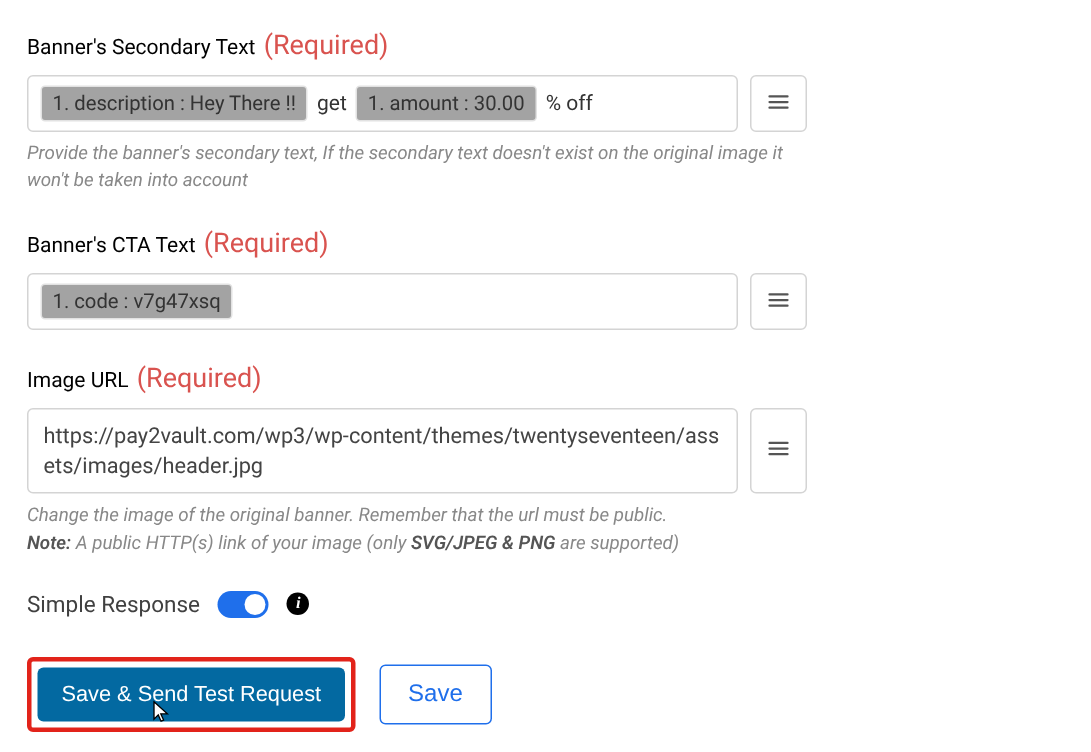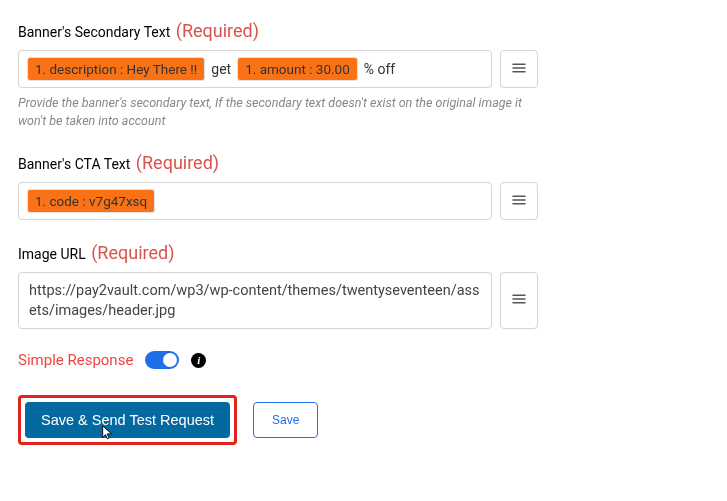--- a/index.html
+++ b/index.html
@@ -42,21 +42,21 @@
     color: #444;
   }
   .input-box.textarea {
     align-items: flex-start;
     font-size: 14.5px;
     line-height: 1.35;
     padding: 8px 10px;
     word-break: break-all;
   }
   .token {
-    background: #f97316;
+    background: #a3a3a3;
     border: 1px solid #e2e2e2;
     border-radius: 3px;
     padding: 3px 7px;
     font-size: 13.5px;
     color: #333;
     white-space: nowrap;
   }
   .plain-txt { padding: 0 2px; color: #333; }
   .menu-btn {
     width: 38px;
@@ -79,21 +79,21 @@
   }
   .help-text .note-strong { color: #555; font-weight: 600; }
   .help-text .fmt-strong { color: #555; font-weight: 600; }
   .simple-row {
     display: flex;
     align-items: center;
     gap: 12px;
     margin-top: 16px;
     margin-bottom: 26px;
   }
-  .simple-label { font-size: 15px; color: #ef4444; }
+  .simple-label { font-size: 15px; color: #404040; }
   .toggle {
     position: relative;
     width: 34px;
     height: 18px;
     background: #1f6feb;
     border-radius: 10px;
     cursor: pointer;
   }
   .toggle .knob {
     position: absolute;
@@ -135,21 +135,21 @@
     border-radius: 4px;
     padding: 4px;
     display: inline-flex;
   }
   .btn-secondary {
     background: #fff;
     color: #1f6feb;
     border: 1px solid #1f6feb;
     border-radius: 4px;
     padding: 10px 18px;
-    font-size: 12px;
+    font-size: 16px;
     cursor: pointer;
   }
   .cursor-icon {
     position: absolute;
     bottom: -6px;
     left: 76px;
   }
   .cursor-icon svg { width: 14px; height: 16px; }
 </style>
 </head>
@@ -211,20 +211,24 @@
     <button class="menu-btn">
       <span>
         <svg viewBox="0 0 24 24" fill="none" stroke-width="2" stroke-linecap="round">
           <line x1="4" y1="7" x2="20" y2="7"></line>
             <line x1="4" y1="12" x2="20" y2="12"></line>
             <line x1="4" y1="17" x2="20" y2="17"></line>
         </svg>
       </span>
     </button>
   </div>
+  <div class="help-text">
+    <span>Change the image of the original banner. Remember that the url must be public.</span><br>
+    <span class="note-strong">Note:</span><span> A public HTTP(s) link of your image (only </span><span class="fmt-strong">SVG/JPEG &amp; PNG</span><span> are supported)</span>
+  </div>
 </div>
 
 <div class="simple-row">
   <span class="simple-label">Simple Response</span>
   <div class="toggle">
     <div class="knob"></div>
   </div>
   <div class="info-icon">i</div>
 </div>
 

